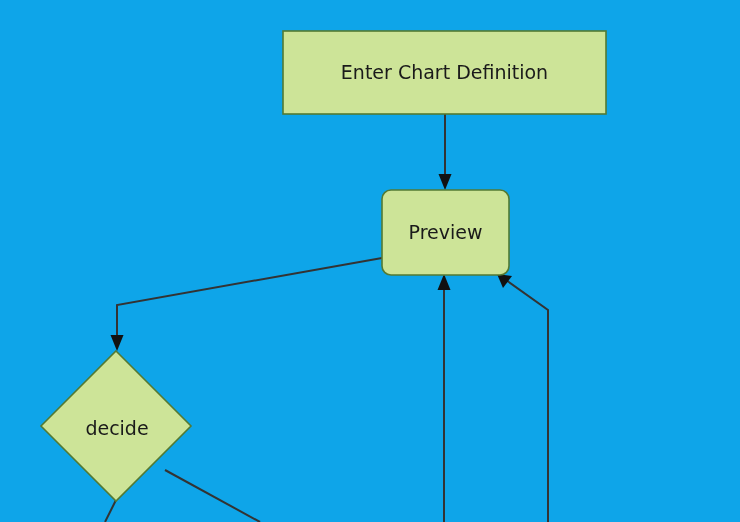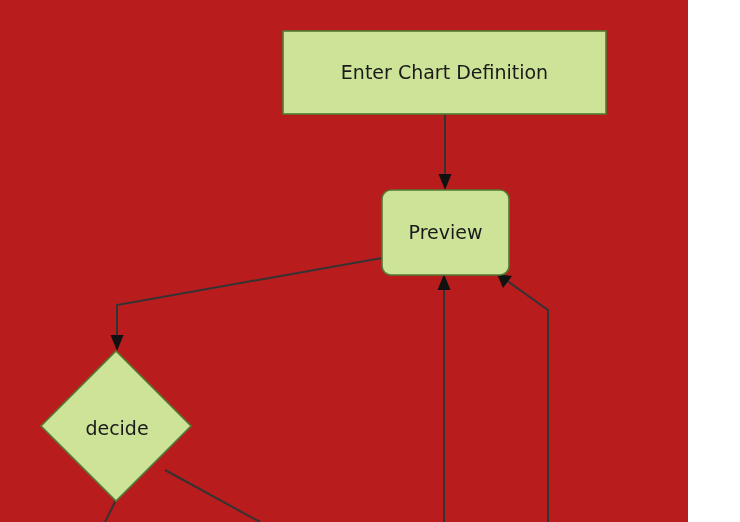--- a/index.html
+++ b/index.html
@@ -8,23 +8,23 @@
     background: #ffffff;
   }
   body {
     width: 740px;
     height: 522px;
     overflow: hidden;
     font-family: "DejaVu Sans", sans-serif;
   }
   #flowchart-root {
     position: relative;
-    width: 688px;
+    width: 740px;
     height: 522px;
-    background: #b91c1c;
+    background: #0ea5e9;
     text-align: center;
   }
   svg#flow-svg {
     display: block;
     width: 740px;
     height: 522px;
   }
   .node-shape {
     fill: #cde498;
     stroke: #537a33;

